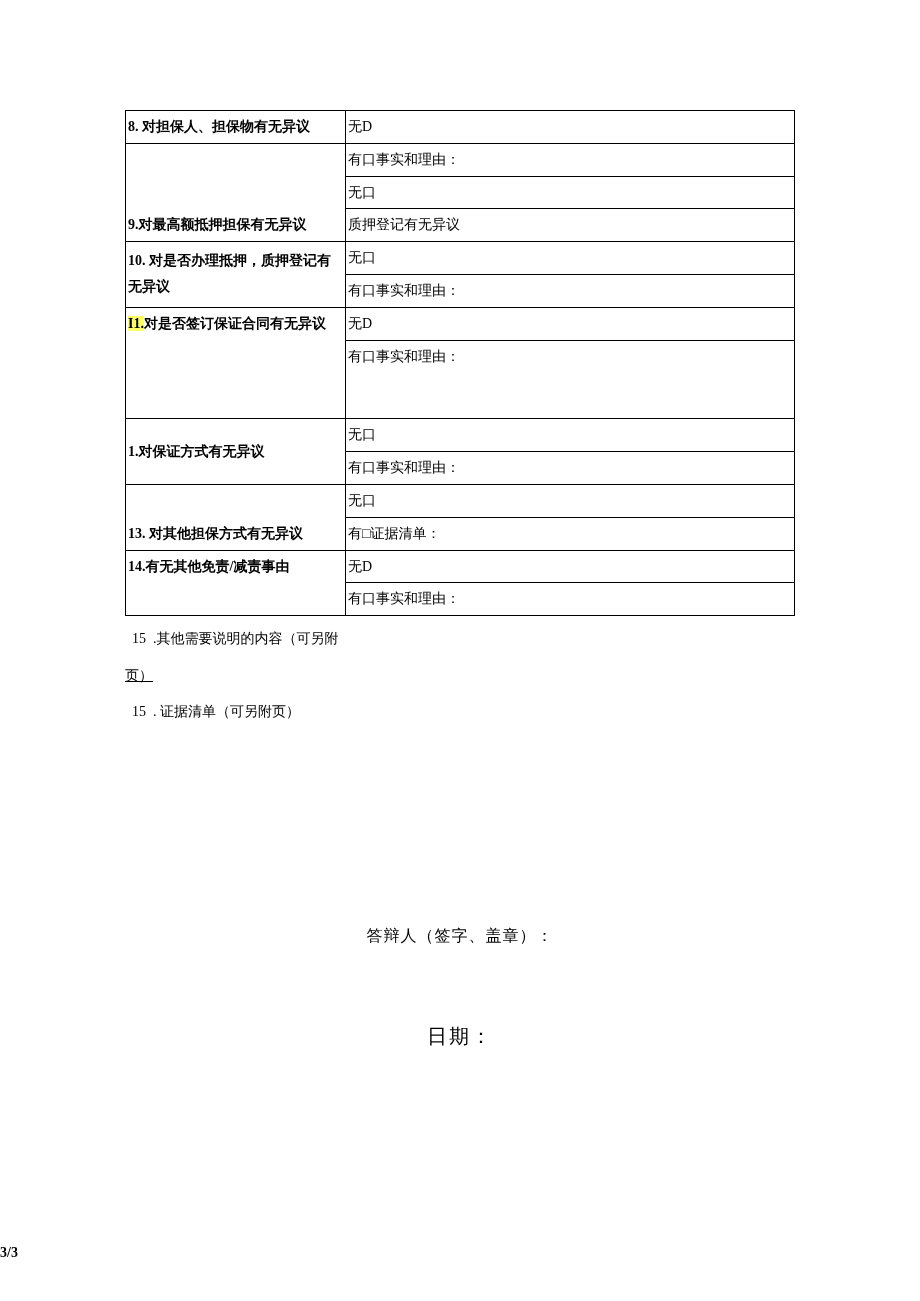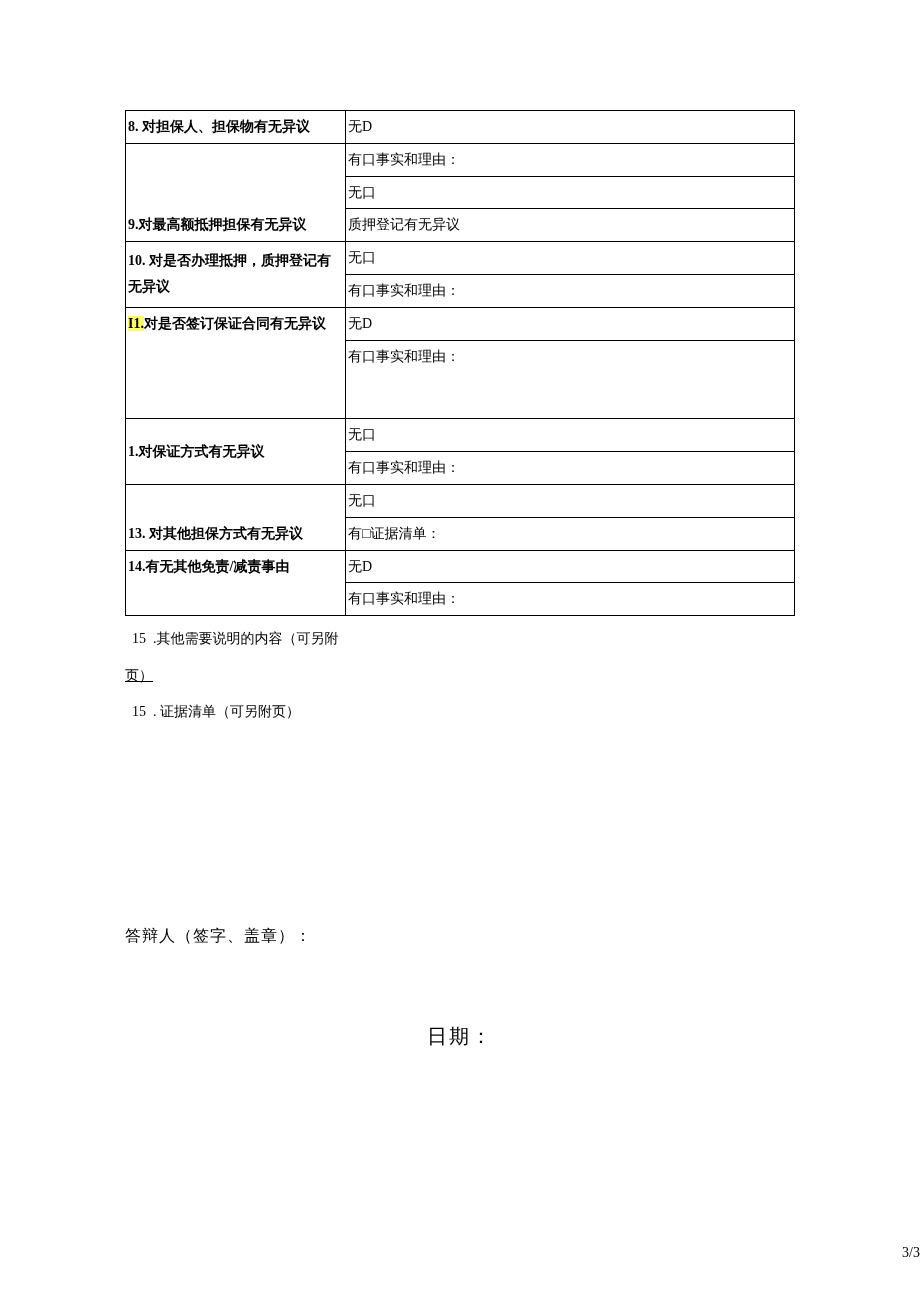--- a/index.html
+++ b/index.html
@@ -34,37 +34,38 @@
     }
     .supp-num {
       display: inline-block;
       width: 28px;
       text-align: center;
     }
     .supp-underline {
       text-decoration: underline;
     }
     .sig-line {
+      text-align: center;
       margin-top: 200px;
       font-size: 16px;
       letter-spacing: 1px;
     }
     .date-line {
       text-align: center;
       margin-top: 76px;
       font-size: 20px;
       letter-spacing: 2px;
     }
     .page-num {
       position: absolute;
       bottom: 40px;
       left: 0;
       width: 920px;
-      text-align: right;
-      font-weight: normal;
+      text-align: left;
+      font-weight: bold;
       font-size: 14px;
     }
     .hl {
       background: #ffff66;
       text-align: right;
     }
     .two-line { line-height: 1.9; padding-top: 4px; padding-bottom: 4px; }
   </style>
 </head>
 <body>

